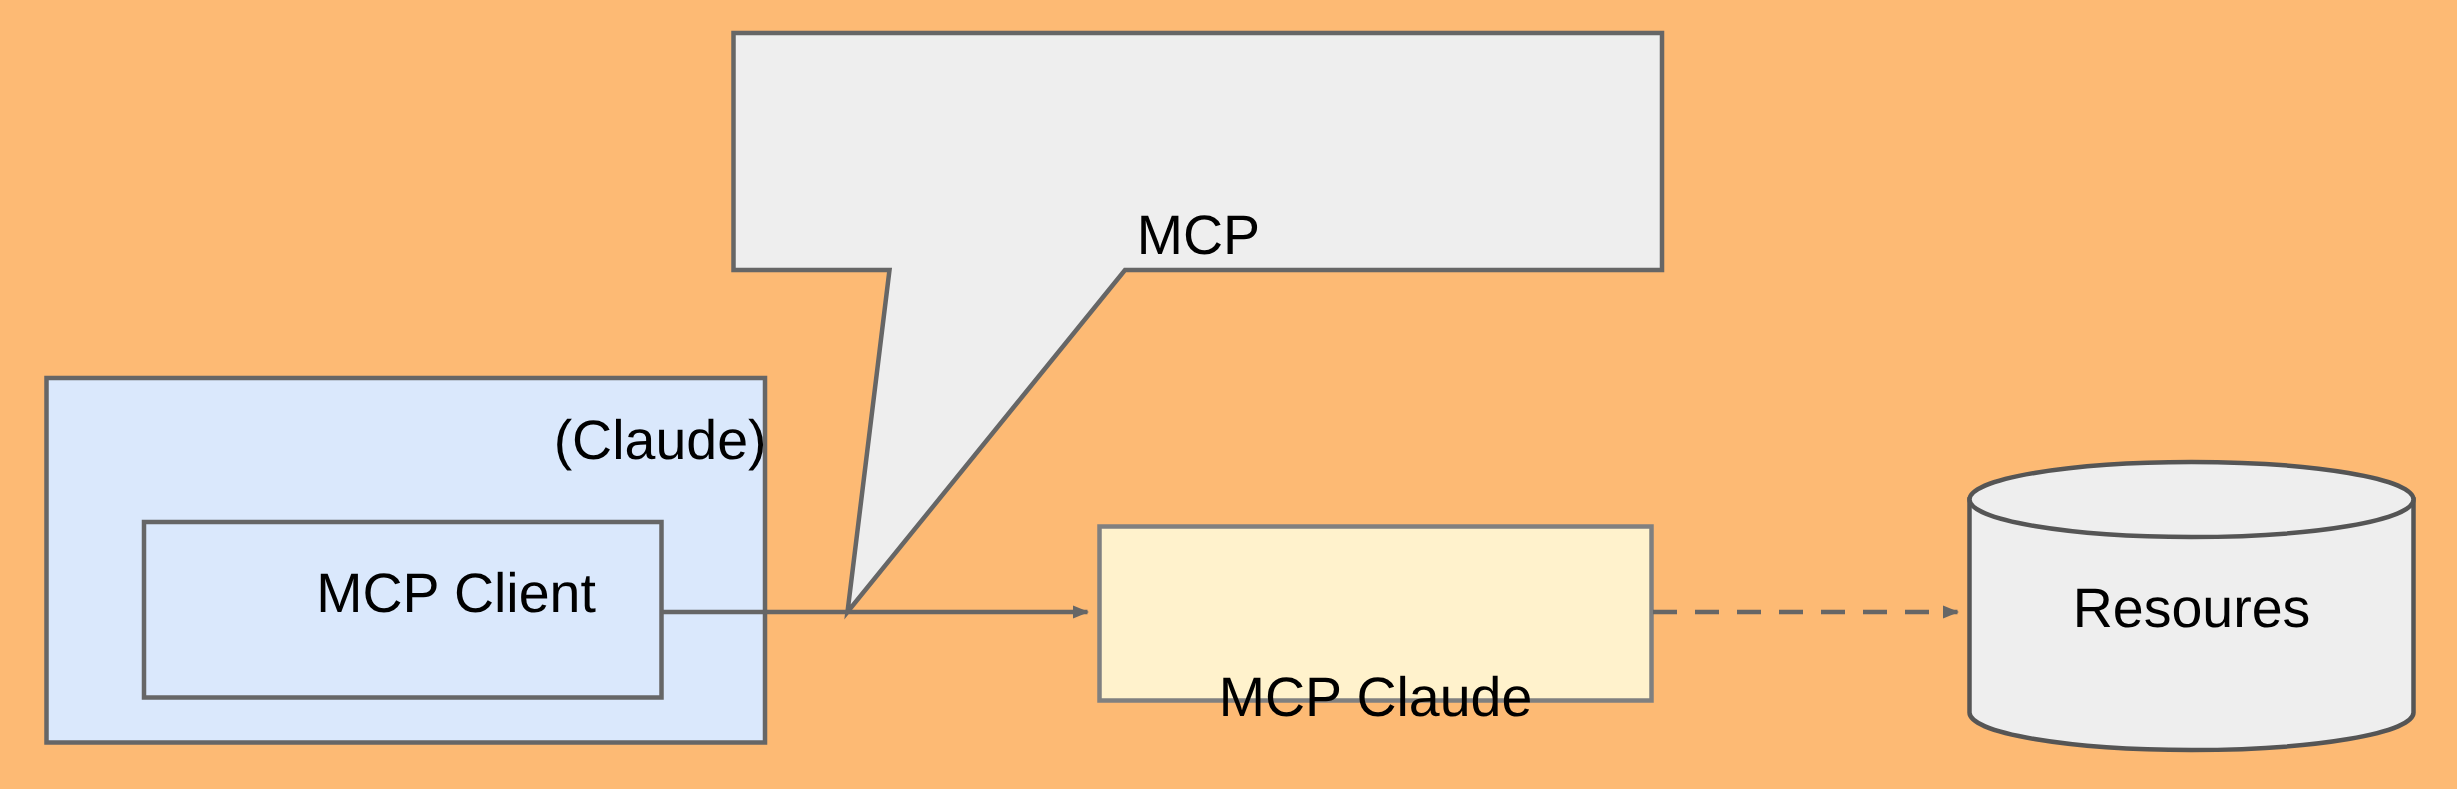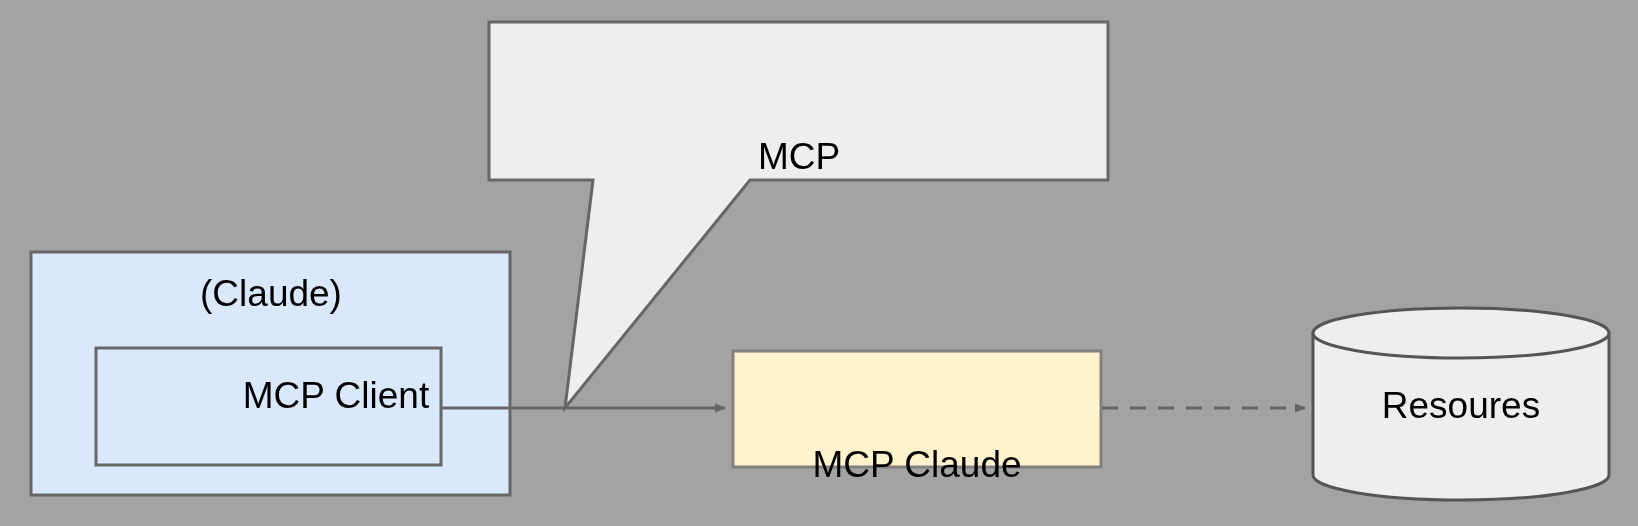--- a/index.html
+++ b/index.html
@@ -9,21 +9,21 @@
     background: #ffffff;
   }
   body {
     font-family: "Liberation Sans", sans-serif;
     -webkit-font-smoothing: antialiased;
   }
   #canvas {
     position: relative;
     width: 1638px;
     height: 526px;
-    background: #a3a3a3;
+    background: #fdba74;
     overflow: hidden;
   }
   #diagram-svg {
     position: absolute;
     top: 0;
     left: 0;
     width: 1638px;
     height: 526px;
   }
   .node-label {
@@ -40,28 +40,28 @@
     top: 48px;
     width: 620px;
     font-size: 37px;
   }
   
   #claude-label {
     left: 31px;
     top: 272px;
     width: 480px;
     font-size: 37px;
+    text-align: right;
   }
   
   #client-label {
     left: 96px;
     top: 374px;
     width: 416px;
     font-size: 37px;
-    margin-left: 32px;
   }
   
   #server-label {
     left: 733px;
     top: 356px;
     width: 368px;
     font-size: 37px;
   }
   
   #resource-label {

